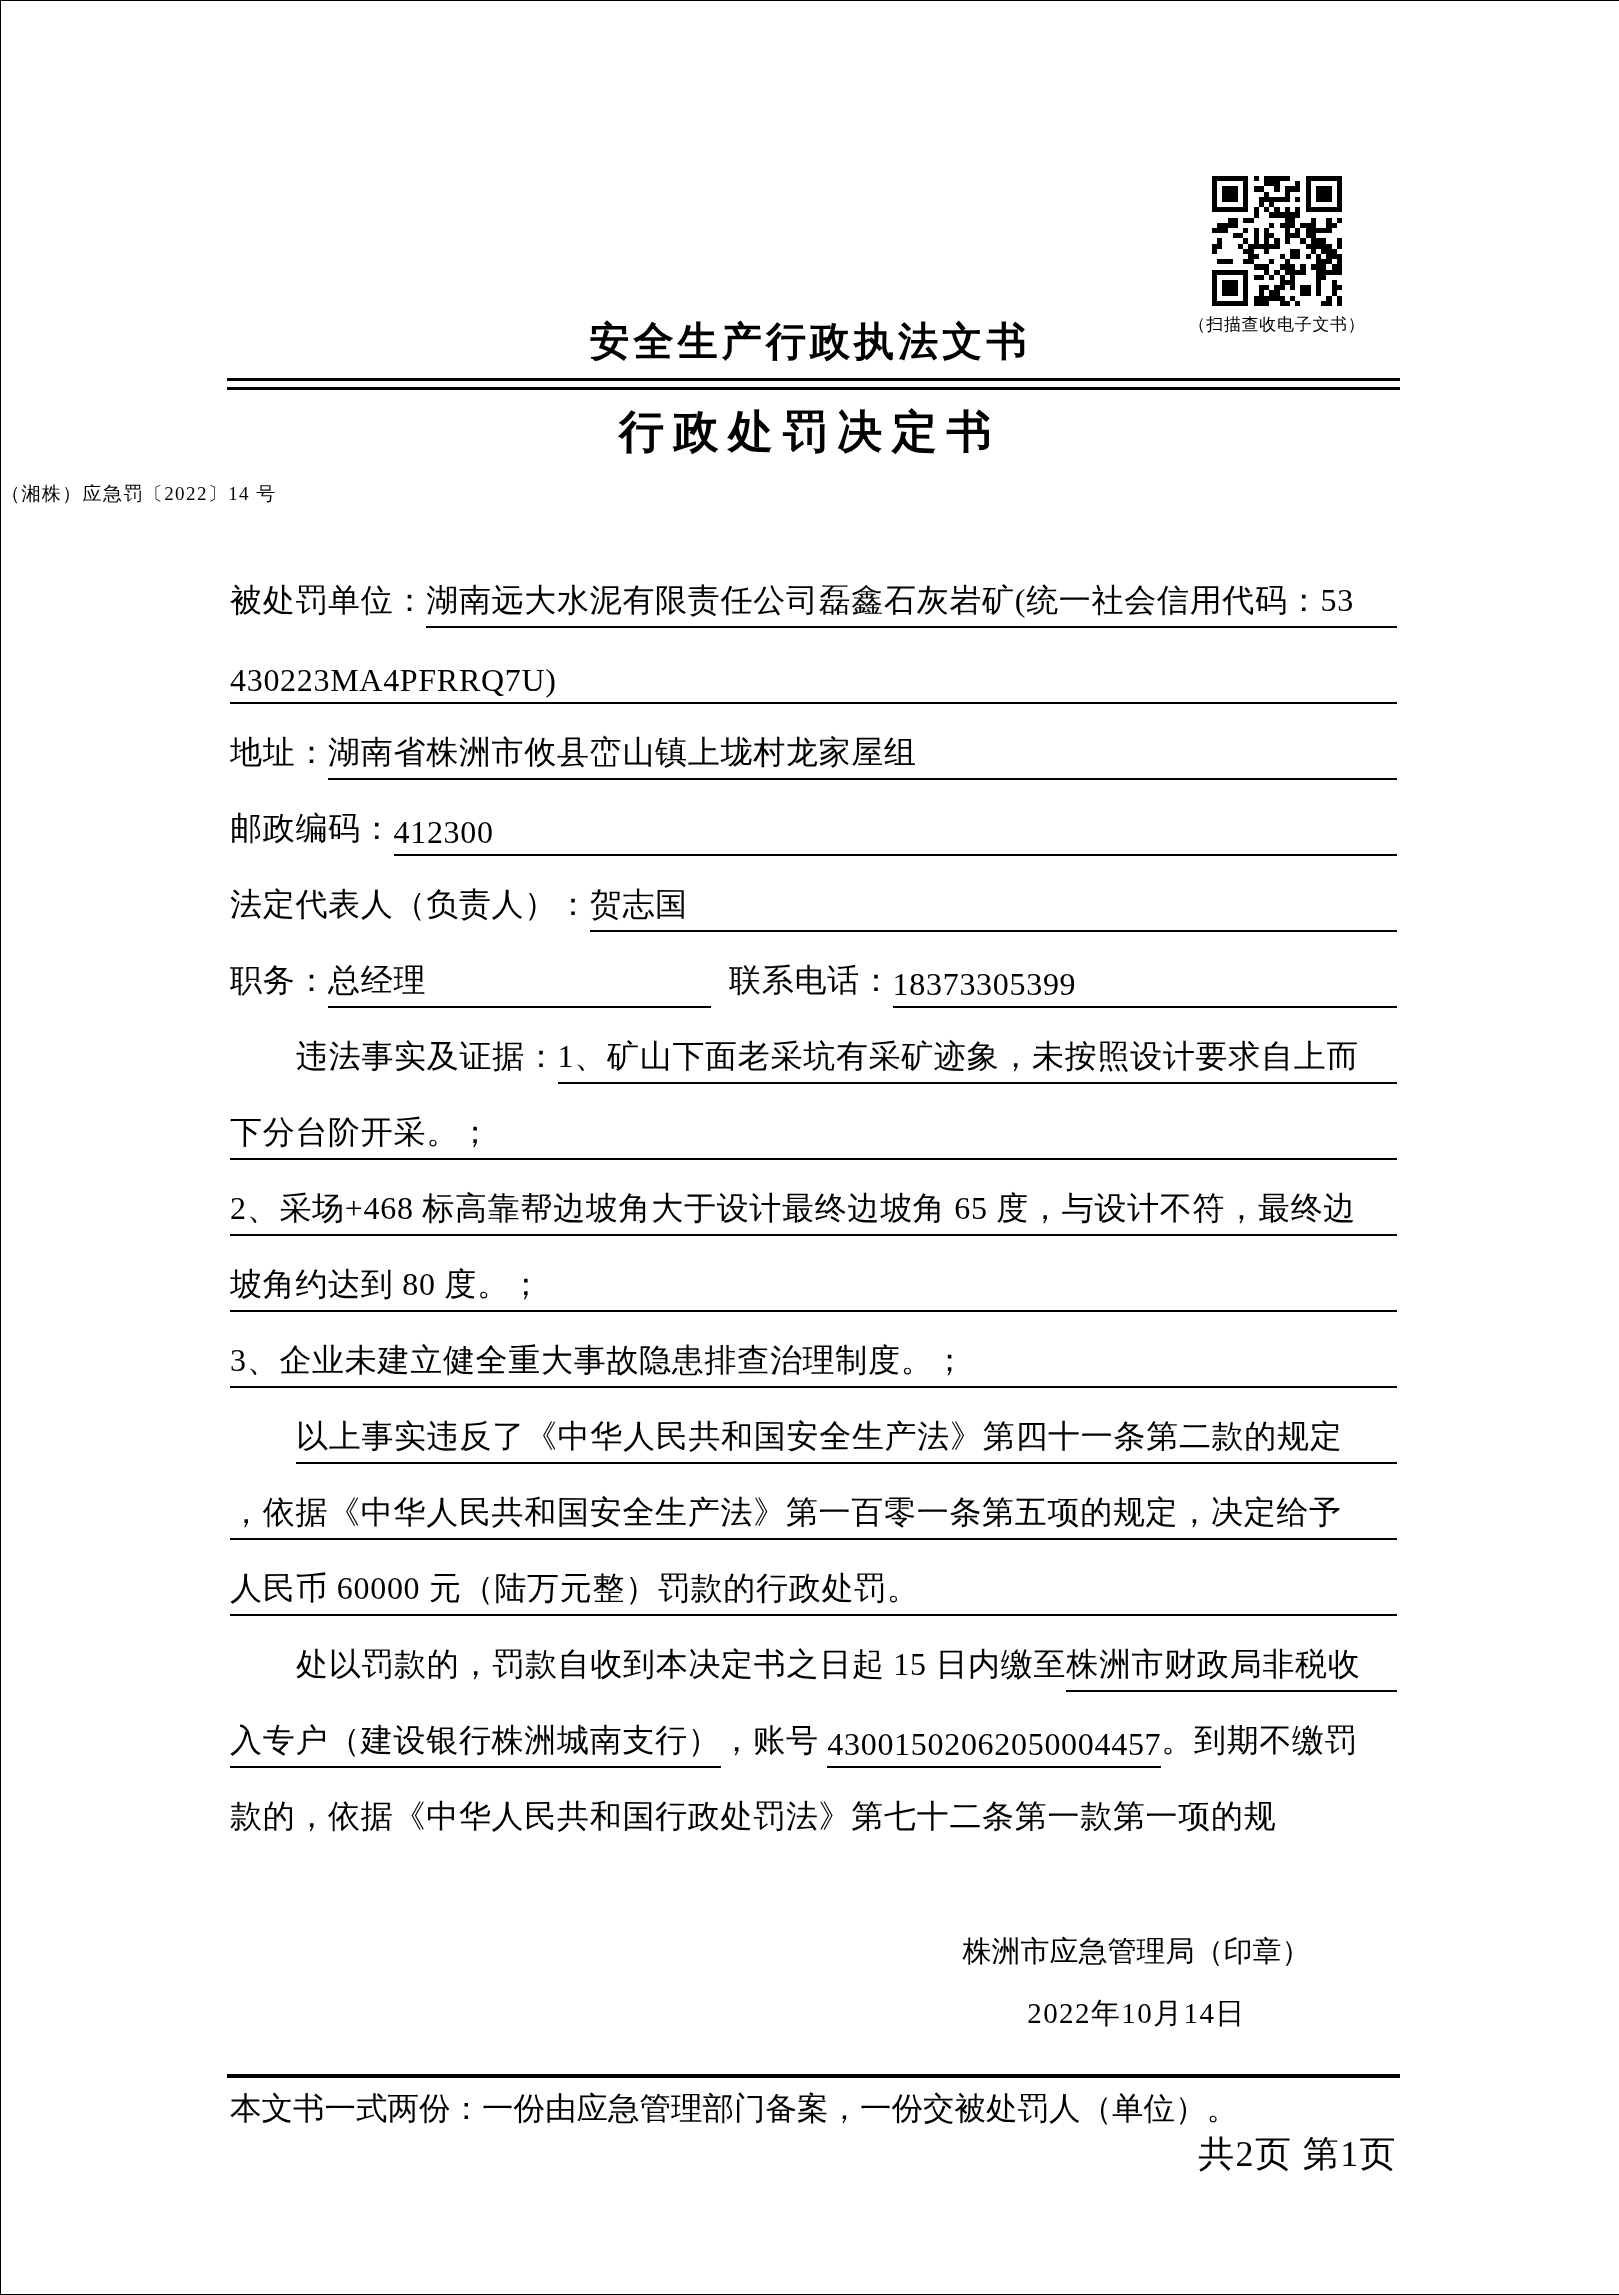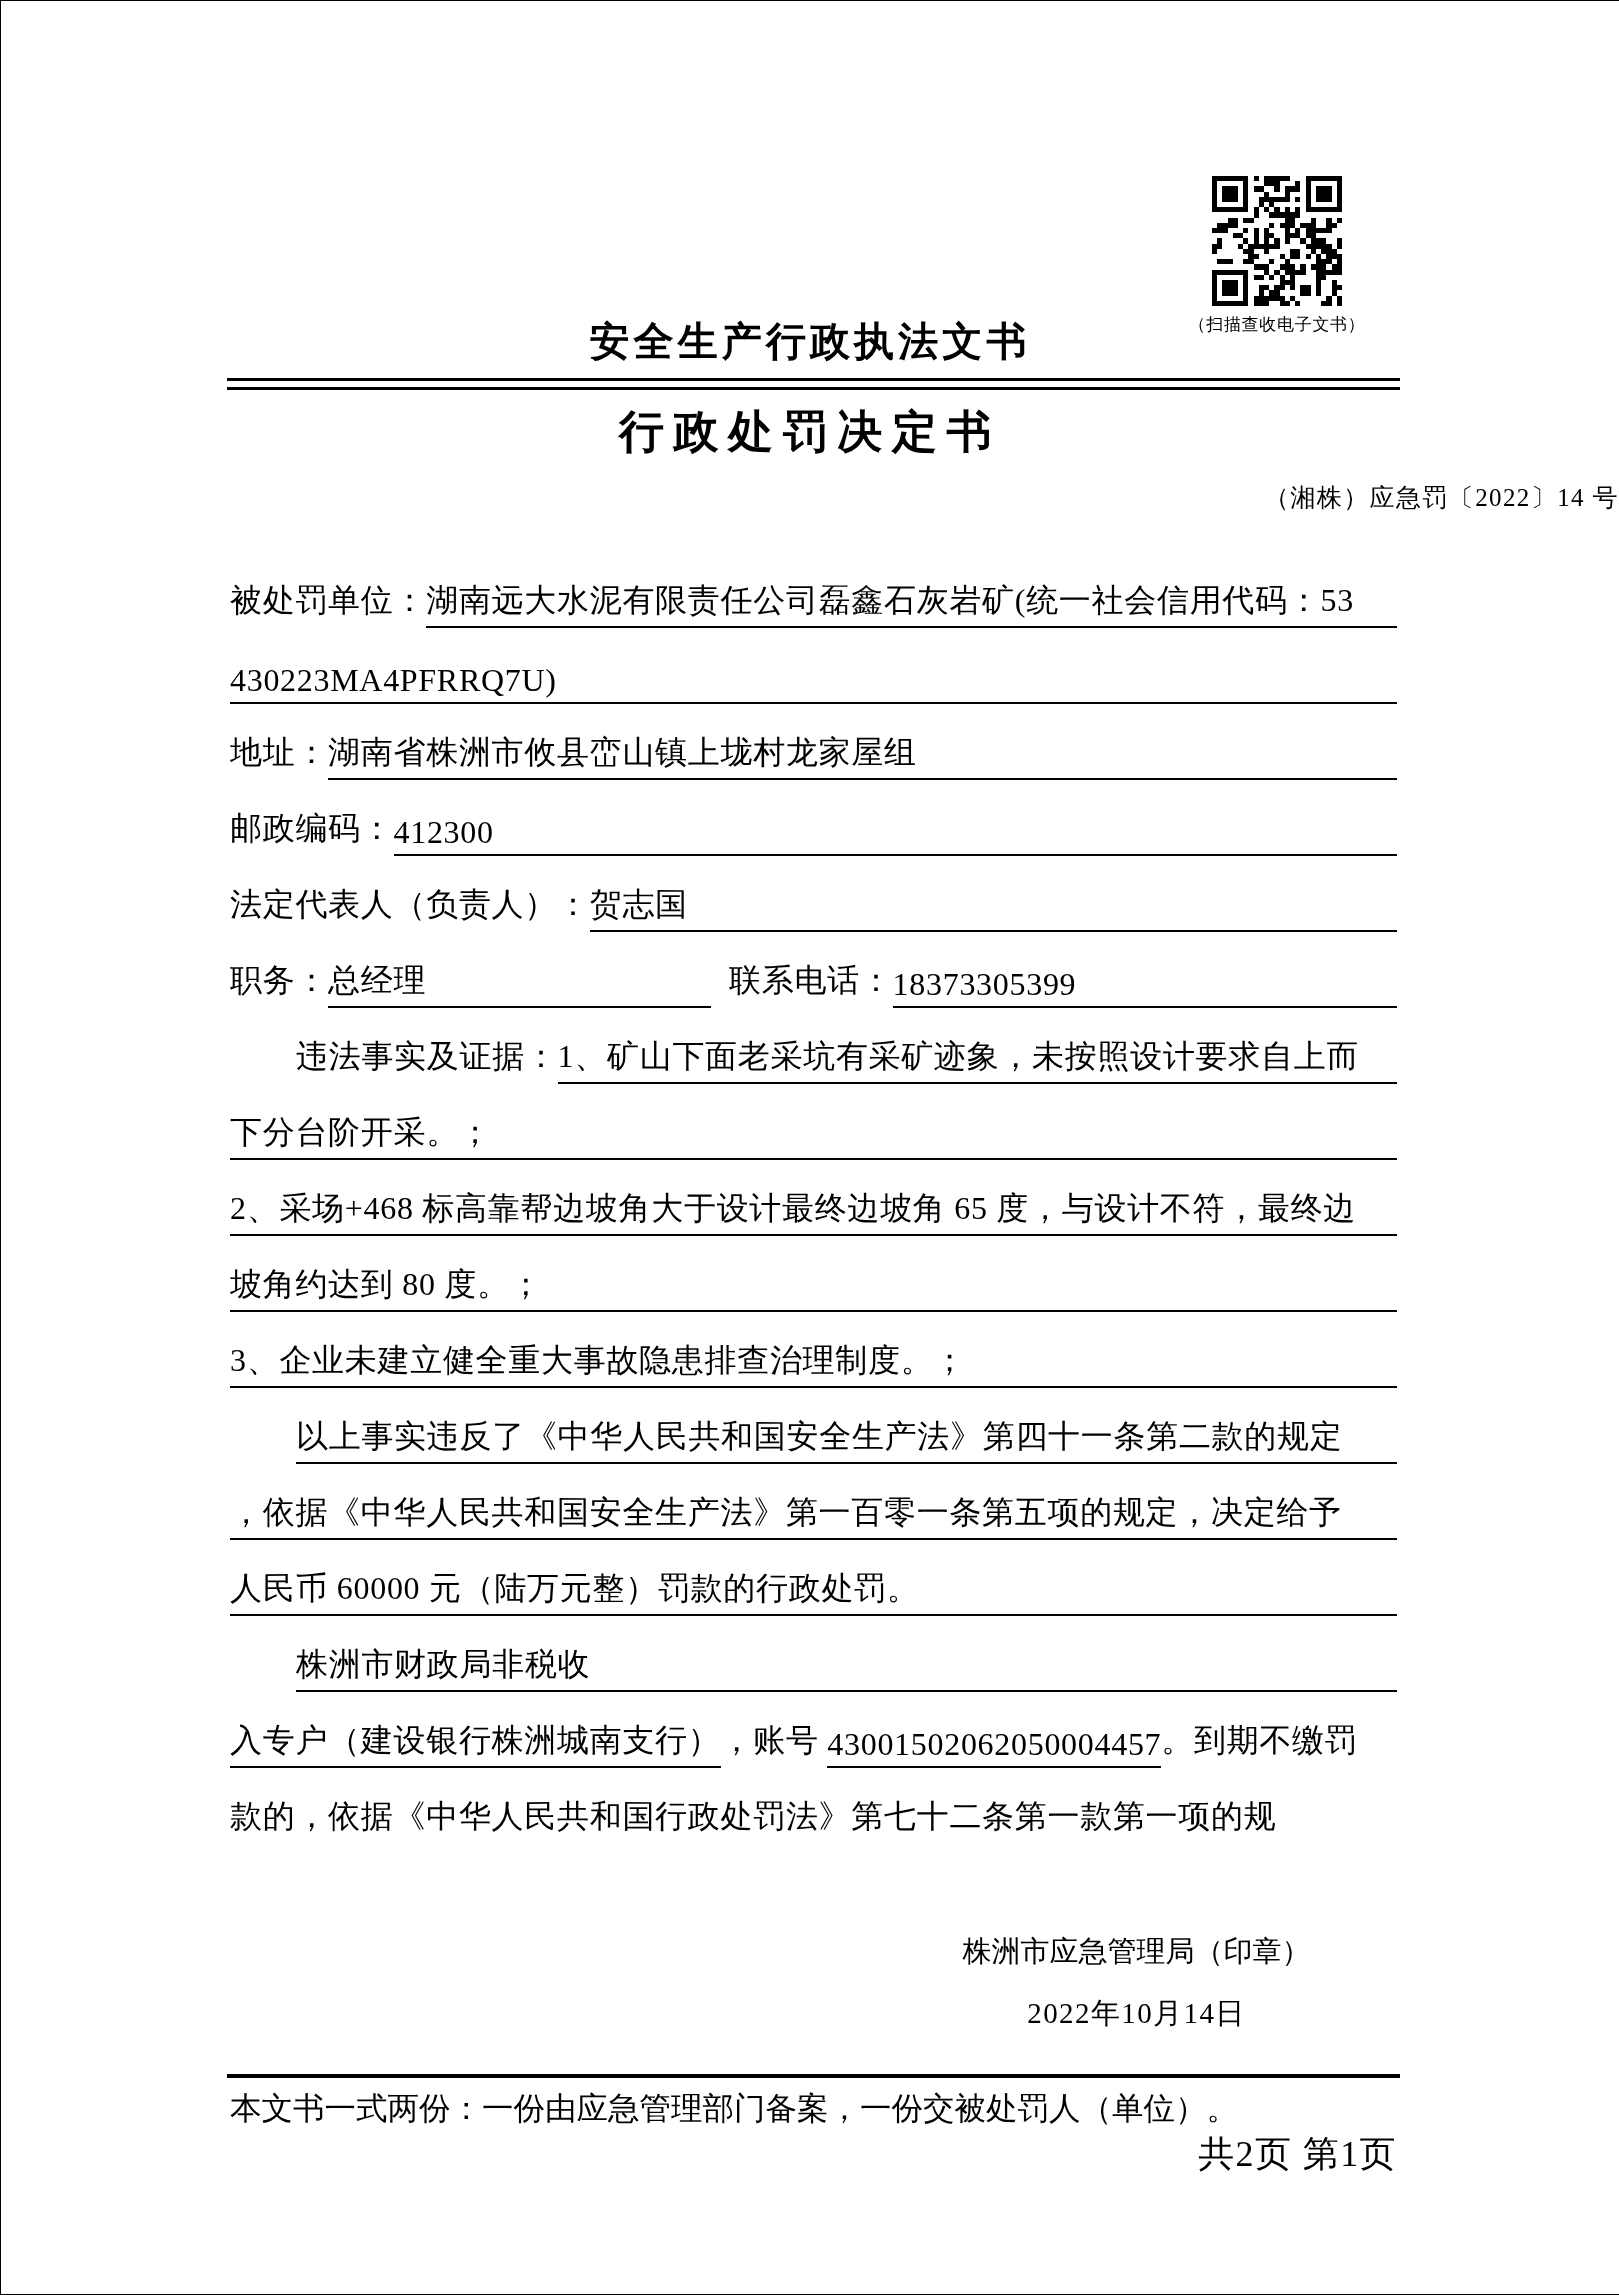--- a/index.html
+++ b/index.html
@@ -25,21 +25,21 @@
   }
   .dbl-rule { position:absolute; left:226px; width:1173px; }
   .dbl-rule .bar { height:3.4px; background:#000; }
   .dbl-rule .bar + .bar { margin-top:5.5px; }
   .doc-title {
     position:absolute; top:401px; left:0; width:100%;
     text-align:center; font-size:45px; font-weight:bold; letter-spacing:9.6px;
   }
   .doc-number {
     position:absolute; top:480px; left:0; width:100%;
-    text-align:right; font-size:25px; letter-spacing:1.4px;
+    text-align:left; font-size:19px; letter-spacing:1.4px;
   }
 
   
   .doc-body { position:absolute; left:229px; top:551px; width:1167px; font-size:32px; letter-spacing:0.7px; }
   .line { display:flex; align-items:flex-end; height:76px; white-space:pre; }
   .line span { display:inline-block; border-bottom:2.7px solid transparent; padding-bottom:3.4px; }
   .u    { border-bottom-color:#000 !important; }
   .fill { flex:1 1 auto; }
   .indent { width:66px; flex:0 0 66px; }
   .b { font-weight:normal; }
@@ -430,21 +430,21 @@
       <span class="indent"></span><span class="u fill">以上事实违反了《中华人民共和国安全生产法》第四十一条第二款的规定</span>
     </div>
     <div class="line">
       <span class="u fill">，依据《中华人民共和国安全生产法》第一百零一条第五项的规定，决定给予</span>
     </div>
     <div class="line">
       <span class="u fill">人民币 60000 元（陆万元整）罚款的行政处罚。</span>
     </div>
 
     <div class="line">
-      <span class="indent"></span><span class="u fill">株洲市财政局非税收</span>
+      <span class="indent"></span><span>处以罚款的，罚款自收到本决定书之日起 15 日内缴至</span><span class="u fill">株洲市财政局非税收</span>
     </div>
     <div class="line">
       <span class="u">入专户（建设银行株洲城南支行）</span><span>，账号 </span><span class="u">43001502062050004457</span><span class="b">。到期不缴罚</span>
     </div>
     <div class="line">
       <span class="b">款的，依据《中华人民共和国行政处罚法》第七十二条第一款第一项的规</span>
     </div>
 
   </div>
 

